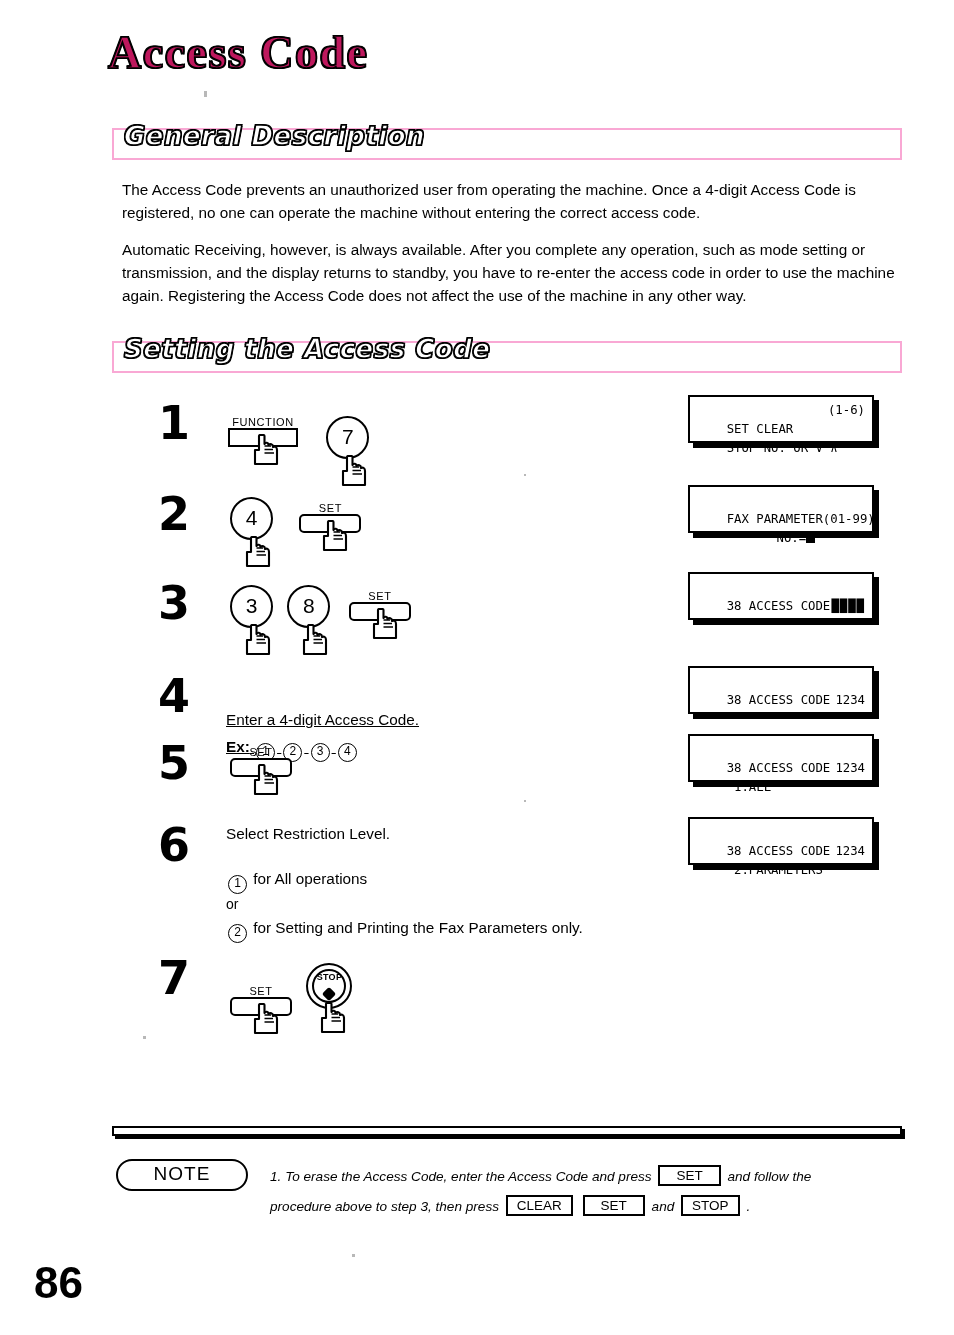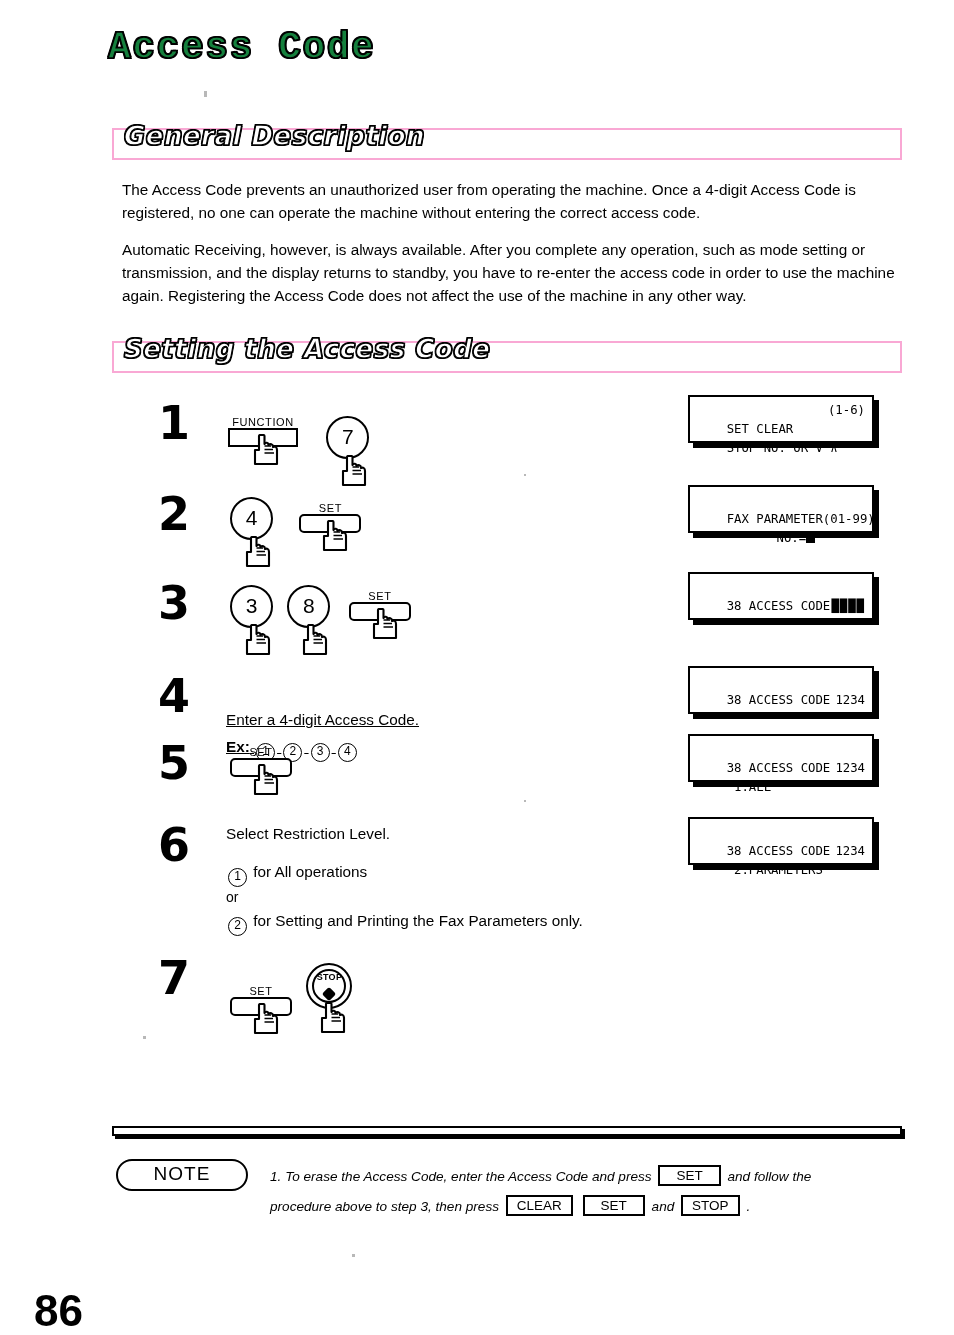--- a/index.html
+++ b/index.html
@@ -14,29 +14,29 @@
     font-family: "Liberation Sans", sans-serif;
     color: #000000;
     overflow: hidden;
   }
 
   
   .page-title {
     position: absolute;
     left: 108px;
     top: 26px;
-    font-size: 38px;
+    font-size: 46px;
     font-weight: bold;
     letter-spacing: 1.5px;
-    color: #15803d;
+    color: #be185d;
     -webkit-text-stroke: 1.6px #000000;
     text-shadow:
       -1px -1px 0 #000, 1px -1px 0 #000,
       -1px  1px 0 #000, 1px  1px 0 #000;
-    font-family: Liberation Mono, monospace;
+    font-family: Liberation Serif, serif;
   }
 
   
   .section-bar {
     position: absolute;
     left: 112px;
     width: 790px;
     height: 32px;
     border: 2px solid #f9a8d4;
     box-sizing: border-box;
@@ -240,21 +240,20 @@
   }
   .keybox.wide { padding: 0 16px; }
 
   .page-number {
     position: absolute;
     left: 34px;
     top: 1258px;
     font-size: 44px;
     font-weight: bold;
     font-family: "Liberation Sans", sans-serif;
-    margin-top: 28px;
   }
 
   
   .circ {
     display: inline-block;
     width: 17px; height: 17px;
     border: 1.4px solid #000;
     border-radius: 50%;
     text-align: center;
     line-height: 15px;
@@ -385,21 +384,21 @@
         <path d="M9,2 L9,16 L5,16 L5,30 L27,30 L27,16 C27,13 25,12 23,13 C23,10 20,9.5 18.5,11 C18.5,8.5 15.5,8 14.5,10 L14.5,2 C14.5,0.3 9,0.3 9,2 Z" fill="#fff" stroke="#000" stroke-width="2.1" stroke-linejoin="round"></path>
         <path d="M14.5,12 L21,12 M14.5,15.5 L23,15.5 M14.5,19 L24,19" stroke="#000" stroke-width="1.6"></path>
       </svg>
     </div>
   </div>
 </div>
 
 <div class="step-num" style="top:822px;">6</div>
 <div class="step-text" style="top:822px;">
   <div>Select Restriction Level.</div>
-  <div style="margin-top:14px;">
+  <div style="margin-top:21px;">
     <span class="circ">1</span>
     <span>for All operations</span>
   </div>
   <div style="line-height:20px; font-size:14px;">or</div>
   <div style="margin-top:2px;">
     <span class="circ">2</span>
     <span>for Setting and Printing the Fax Parameters only.</span>
   </div>
 </div>
 

